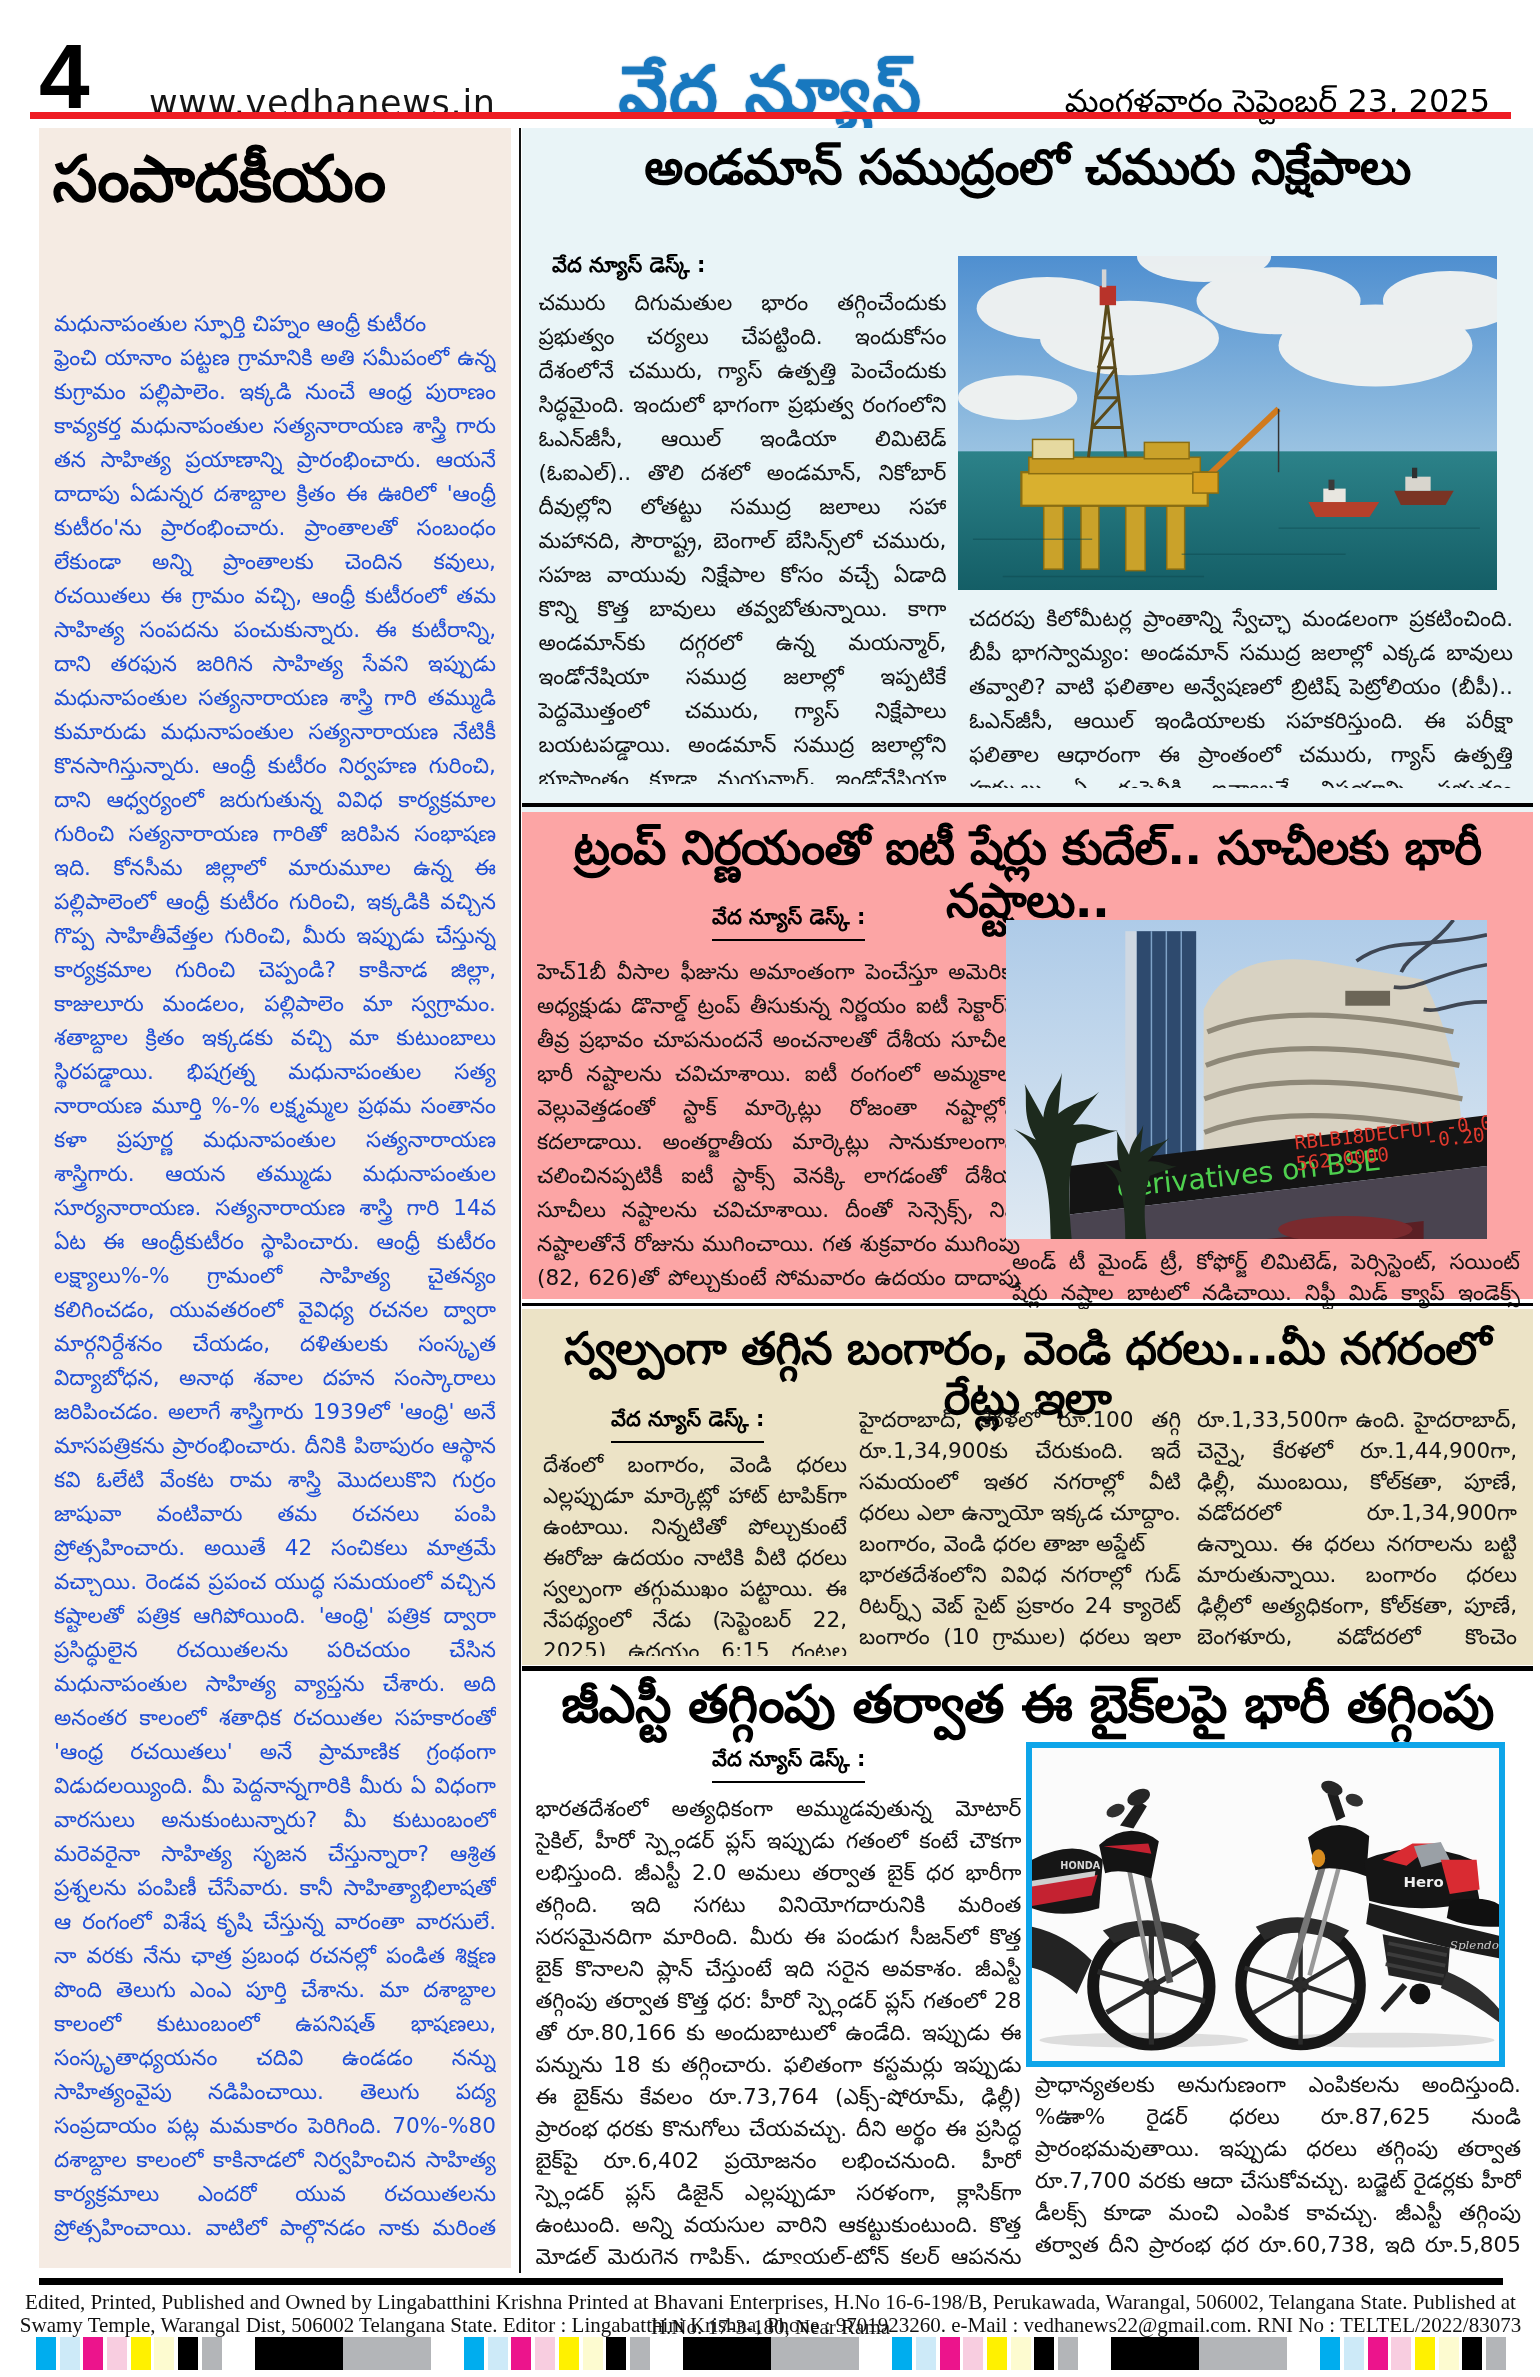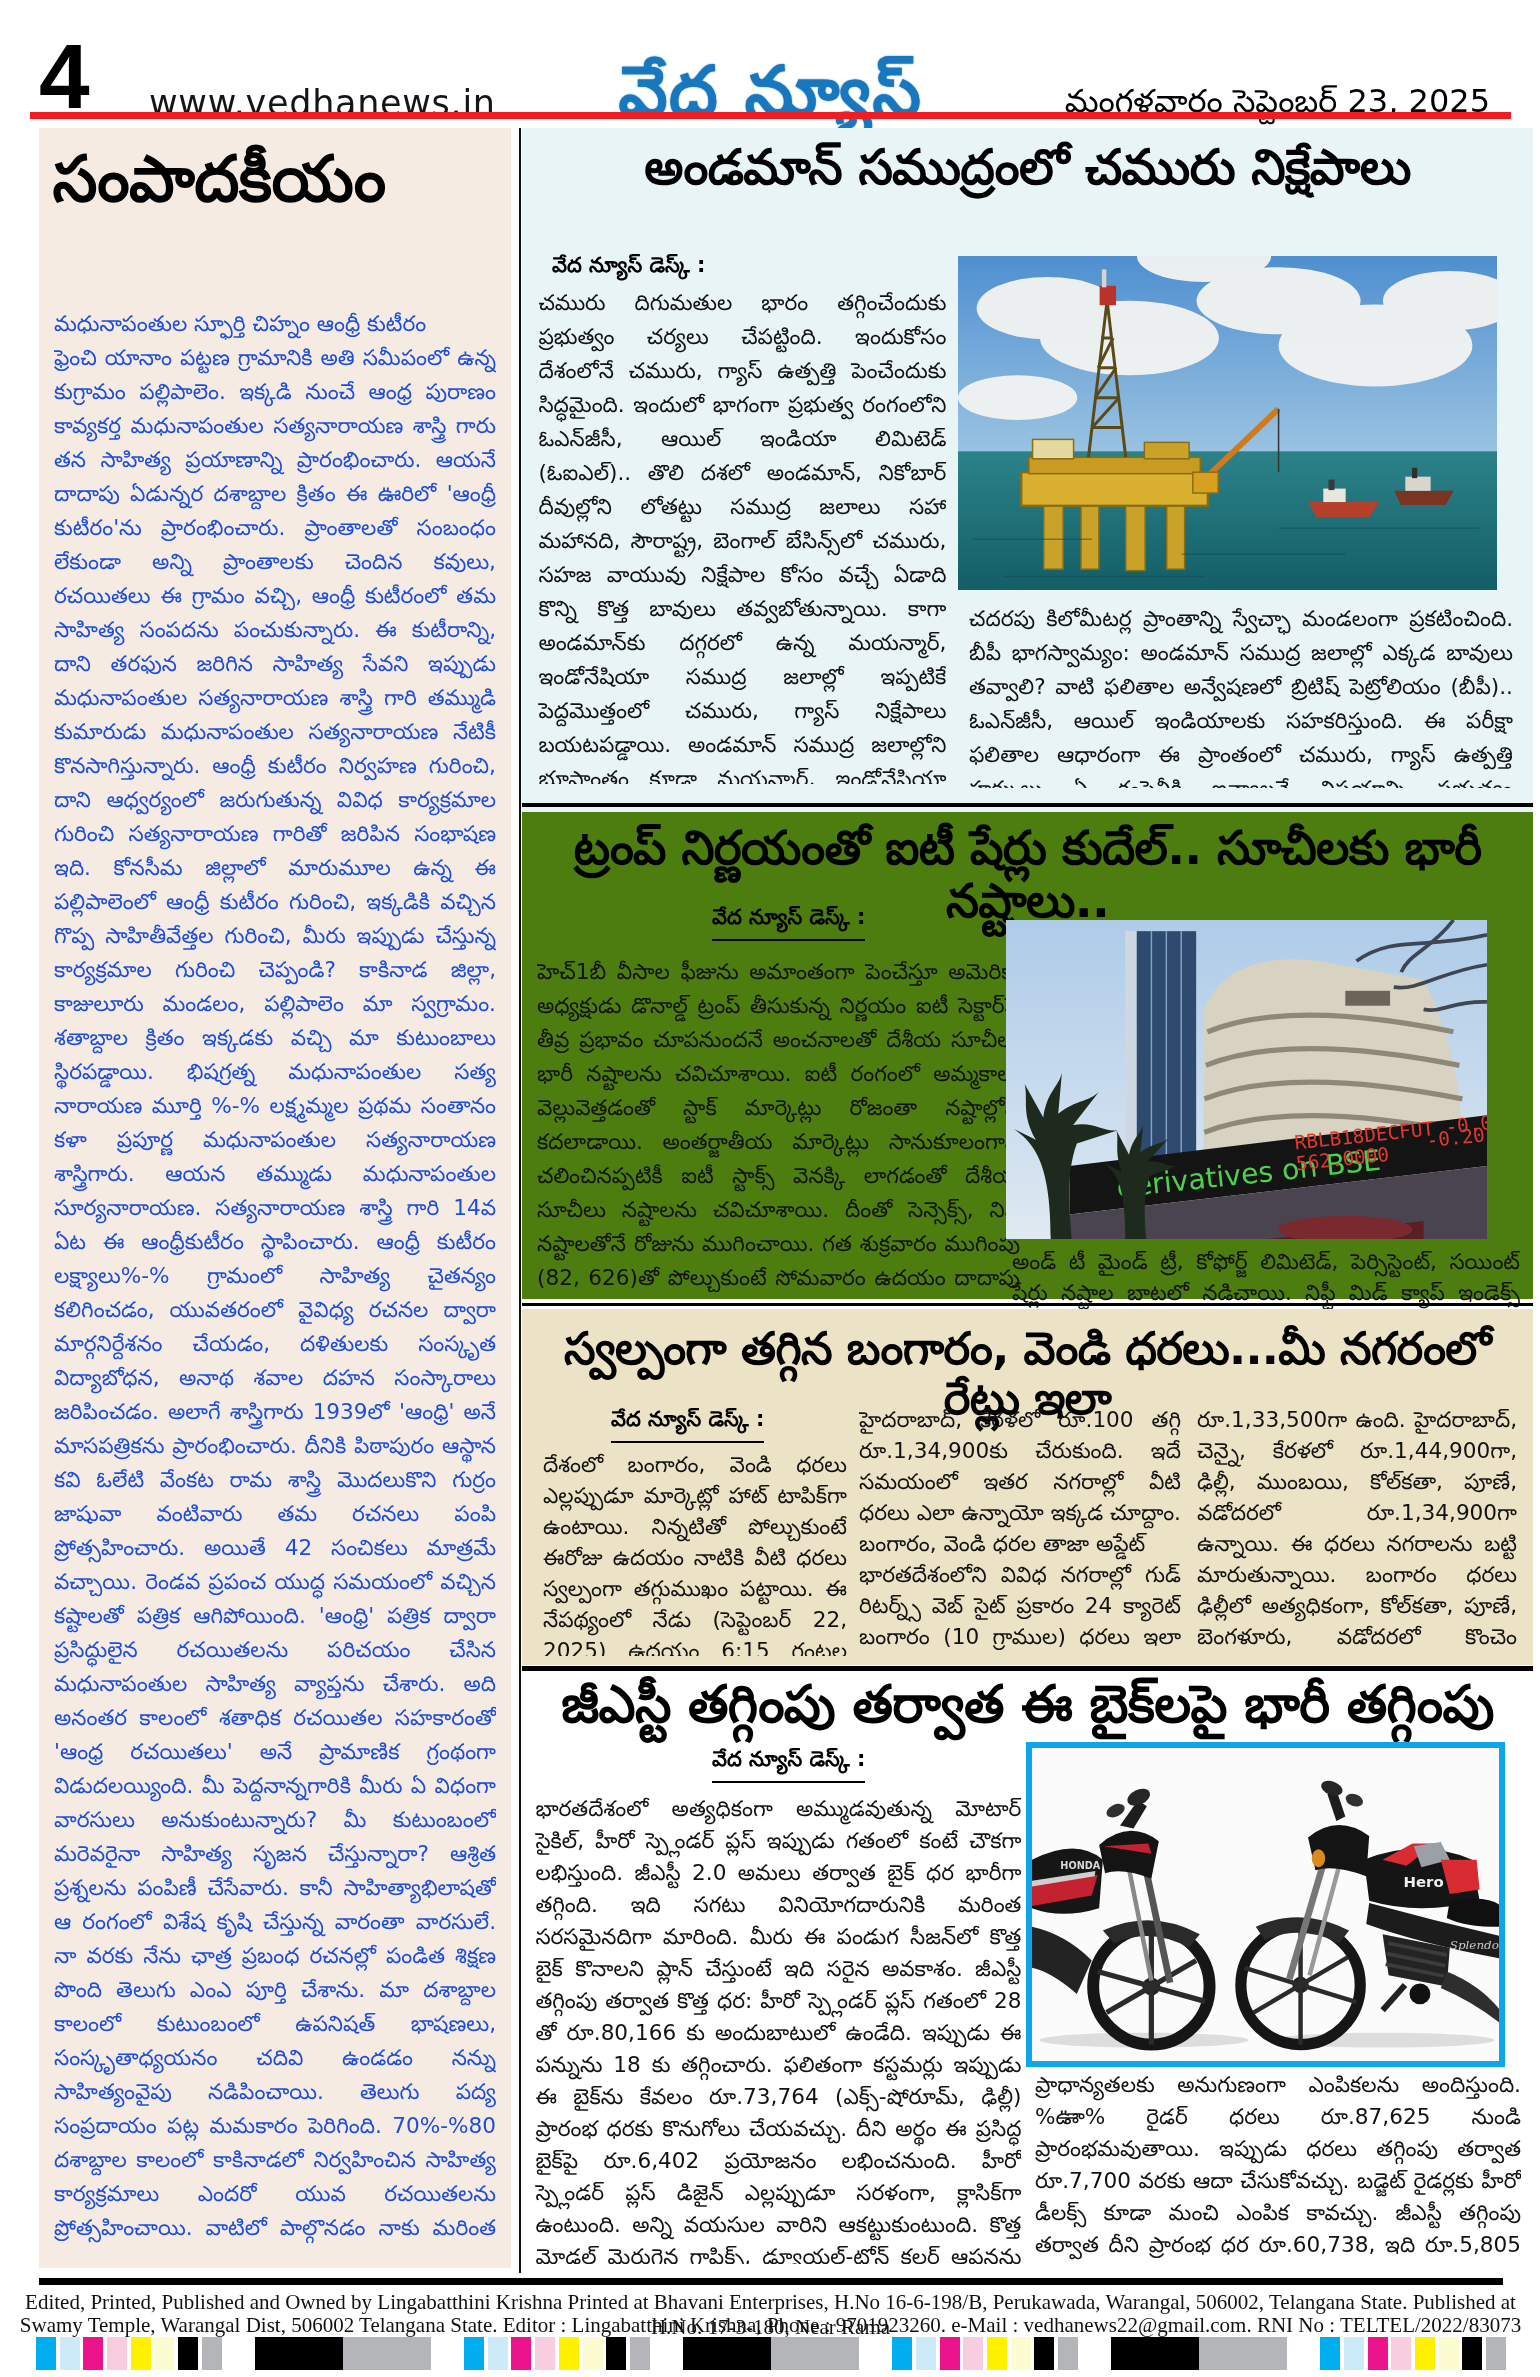--- a/index.html
+++ b/index.html
@@ -134,21 +134,21 @@
           <line x1="430" y1="365" x2="700" y2="365"></line>
             <line x1="60" y1="430" x2="330" y2="430"></line>
         </g>
       </svg>
     </div>
     <div class="body-col" style="left:447px;top:474px;width:544px;height:186px;">చదరపు కిలోమీటర్ల ప్రాంతాన్ని స్వేచ్ఛా మండలంగా ప్రకటించింది. బీపీ భాగస్వామ్యం: అండమాన్ సముద్ర జలాల్లో ఎక్కడ బావులు తవ్వాలి? వాటి ఫలితాల అన్వేషణలో బ్రిటిష్ పెట్రోలియం (బీపీ).. ఓఎన్‌జీసీ, ఆయిల్ ఇండియాలకు సహకరిస్తుంది. ఈ పరీక్షా ఫలితాల ఆధారంగా ఈ ప్రాంతంలో చమురు, గ్యాస్ ఉత్పత్తి హక్కులు ఏ కంపెనీకి ఇవ్వాలనే విషయాన్ని ప్రభుత్వం నిర్ణయిస్తుంది. పరీక్షా ఫలితాలు ఆశాజనకంగా ఉంటే, అందులో బీపీ కంపెనీ కూడా వాటాదారుగా చేరే అవకాశం ఉందని భావిస్తున్నారు. అయితే పర్యావరణ అనుమతులు, భారీ ఖర్చులు ఇందుకు ప్రతిబంధకంగా మారే అవకాశం ఉందనే ఆందోళన వ్యక్తమవుతోంది.</div>
   </div>
 
   <div class="h-rule" style="left:522px;top:803px;width:1011px;height:3.7px;"></div>
 
-  <div class="art" style="left:522px;top:812px;width:1011px;height:487px;background:#4d7c0f;">
+  <div class="art" style="left:522px;top:812px;width:1011px;height:487px;background:#fca5a5;">
     <div class="headline" style="top:10.4px;font-size:47px;">ట్రంప్ నిర్ణయంతో ఐటీ షేర్లు కుదేల్.. సూచీలకు భారీ నష్టాలు..</div>
     <div class="byline ul" style="left:190px;top:93px;">వేద న్యూస్ డెస్క్ :</div>
     <div class="body-col" style="left:15px;top:143px;width:483px;height:337px;">హెచ్1బీ వీసాల ఫీజును అమాంతంగా పెంచేస్తూ అమెరికా అధ్యక్షుడు డొనాల్డ్ ట్రంప్ తీసుకున్న నిర్ణయం ఐటీ సెక్టార్‌పై తీవ్ర ప్రభావం చూపనుందనే అంచనాలతో దేశీయ సూచీలు భారీ నష్టాలను చవిచూశాయి. ఐటీ రంగంలో అమ్మకాలు వెల్లువెత్తడంతో స్టాక్ మార్కెట్లు రోజంతా నష్టాల్లోనే కదలాడాయి. అంతర్జాతీయ మార్కెట్లు సానుకూలంగానే చలించినప్పటికీ ఐటీ స్టాక్స్ వెనక్కి లాగడంతో దేశీయ సూచీలు నష్టాలను చవిచూశాయి. దీంతో సెన్సెక్స్, నిఫ్టీ నష్టాలతోనే రోజును ముగించాయి. గత శుక్రవారం ముగింపు (82, 626)తో పోల్చుకుంటే సోమవారం ఉదయం దాదాపు 500 పాయింట్ల నష్టంతో మొదలైన సెన్సెక్స్ ఏ దశలోనూ కోలుకోలేదు. సోమవారం సెన్సెక్స్ 81, 997 – 82, 583 శ్రేణి మధ్యలో కదలాడింది. చివరకు సెన్సెక్స్ 466 పాయింట్ల నష్టంతో 82, 159 వద్ద రోజును ముగించింది. మరో వైపు నిఫ్టీ కూడా సెన్సెక్స్ బాటలోనే కదలాడింది. చివరకు 124 పాయింట్ల నష్టంతో 25, 202 వద్ద స్థిరపడింది. సెన్సెక్స్‌లో అదానీ గ్రీన్ ఎనర్జీ, అదానీ ఎనర్జీ, హడ్కో, అదానీ ఎంటర్‌ప్రైజెస్, ఎన్‌బీసీసీ షేర్లు లాభాలను ఆర్జించాయి. ఎంఫసిస్, ఎల్</div>
     <div class="photo" style="left:484px;top:108px;width:481px;height:319px;">
       <svg viewBox="0 0 645 428" preserveAspectRatio="none">
         <defs>
           <linearGradient id="sky2" x1="0" y1="0" x2="0" y2="1">
             <stop offset="0" stop-color="#aecbe8"></stop>
               <stop offset="1" stop-color="#dfe9f2"></stop>
           </linearGradient>

